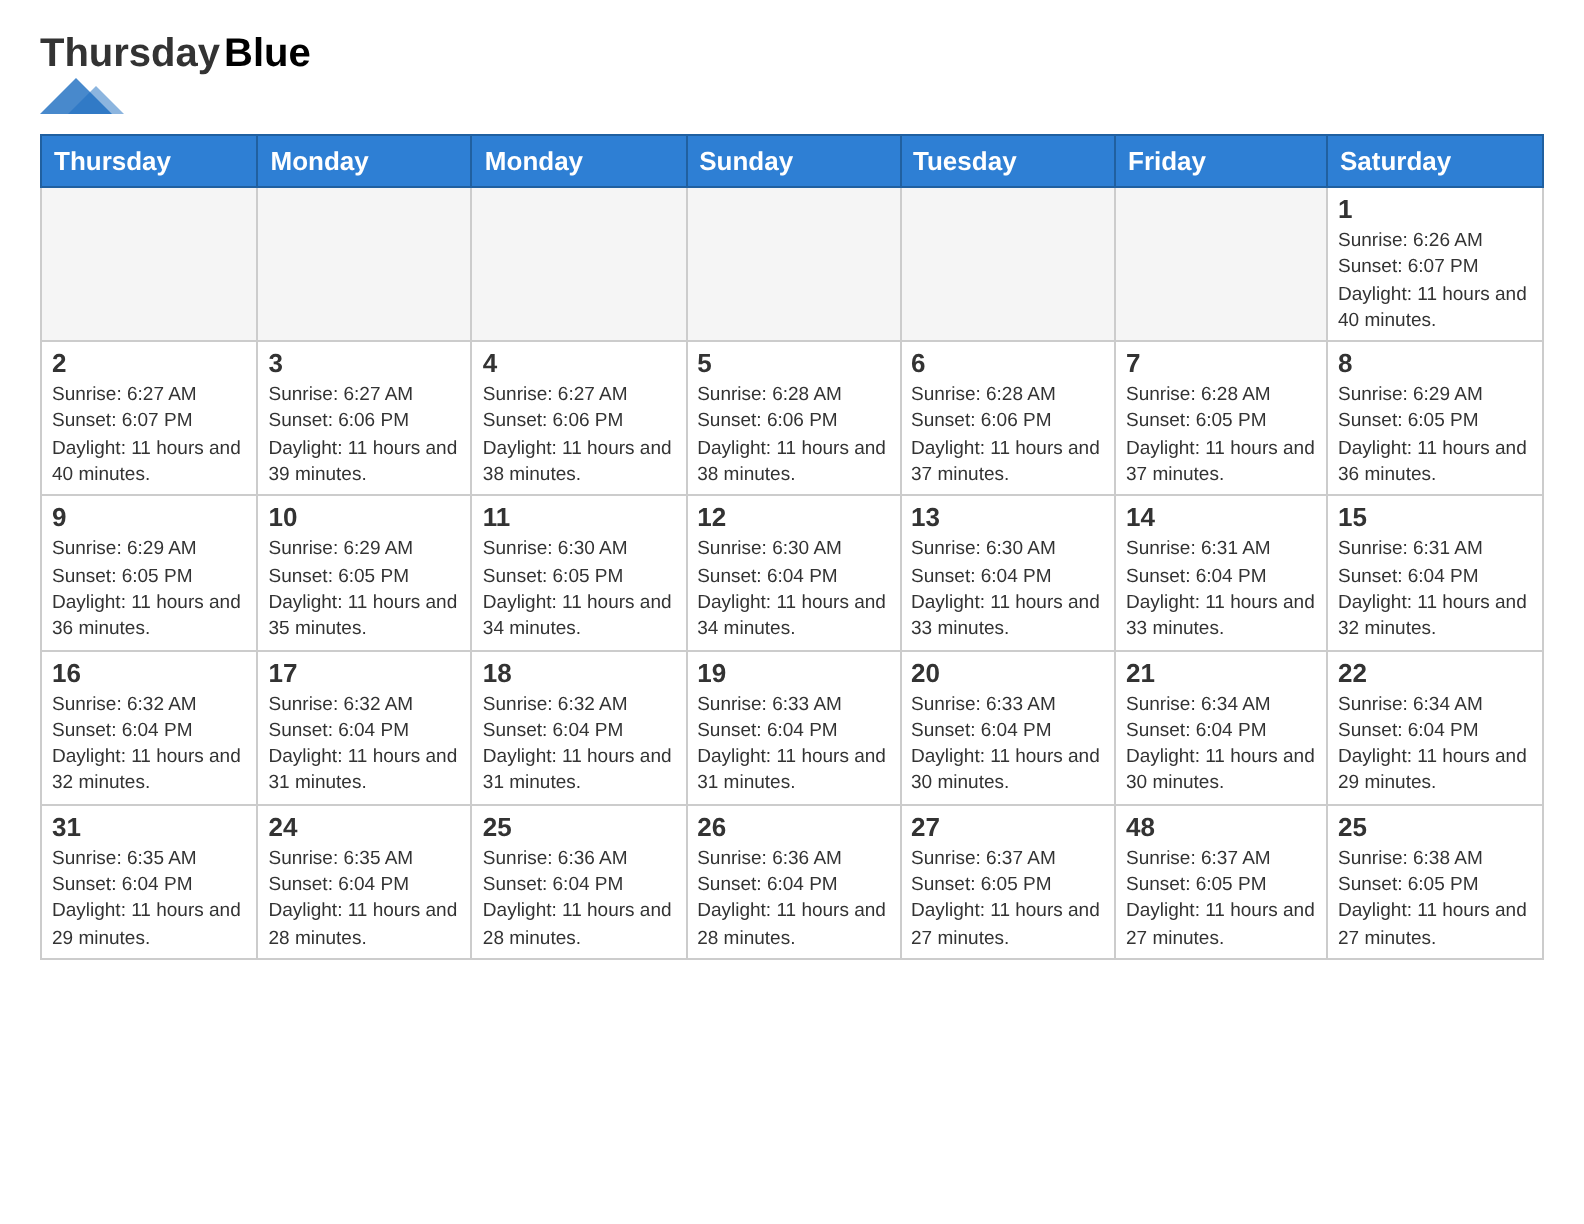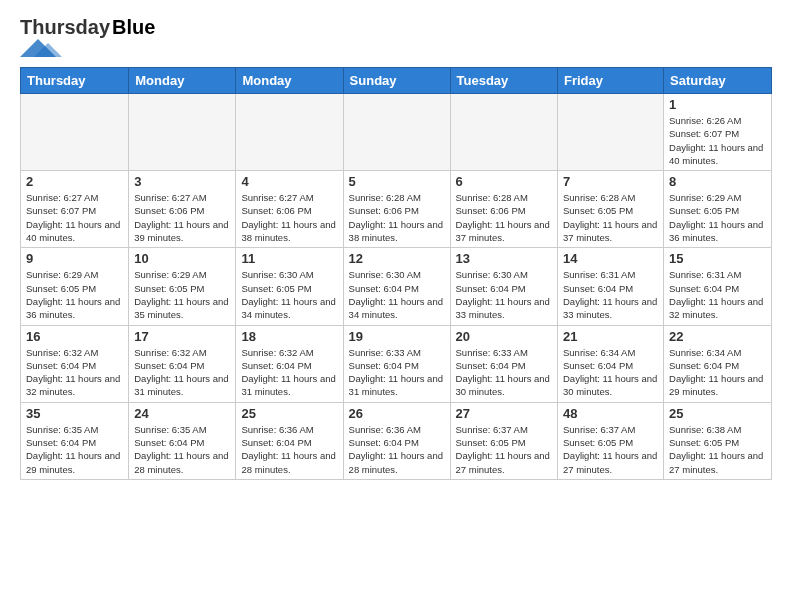--- a/index.html
+++ b/index.html
@@ -256,21 +256,21 @@
           </td>
           <td>
             <span class="day-number">22</span>
             <div class="day-info" style="white-space: pre-line;">Sunrise: 6:34 AM
 Sunset: 6:04 PM
 Daylight: 11 hours and 29 minutes.</div>
           </td>
         </tr>
         <tr>
           <td>
-            <span class="day-number">35</span>
+            <span class="day-number">31</span>
             <div class="day-info" style="white-space: pre-line;">Sunrise: 6:35 AM
 Sunset: 6:04 PM
 Daylight: 11 hours and 29 minutes.</div>
           </td>
           <td>
             <span class="day-number">24</span>
             <div class="day-info" style="white-space: pre-line;">Sunrise: 6:35 AM
 Sunset: 6:04 PM
 Daylight: 11 hours and 28 minutes.</div>
           </td>

